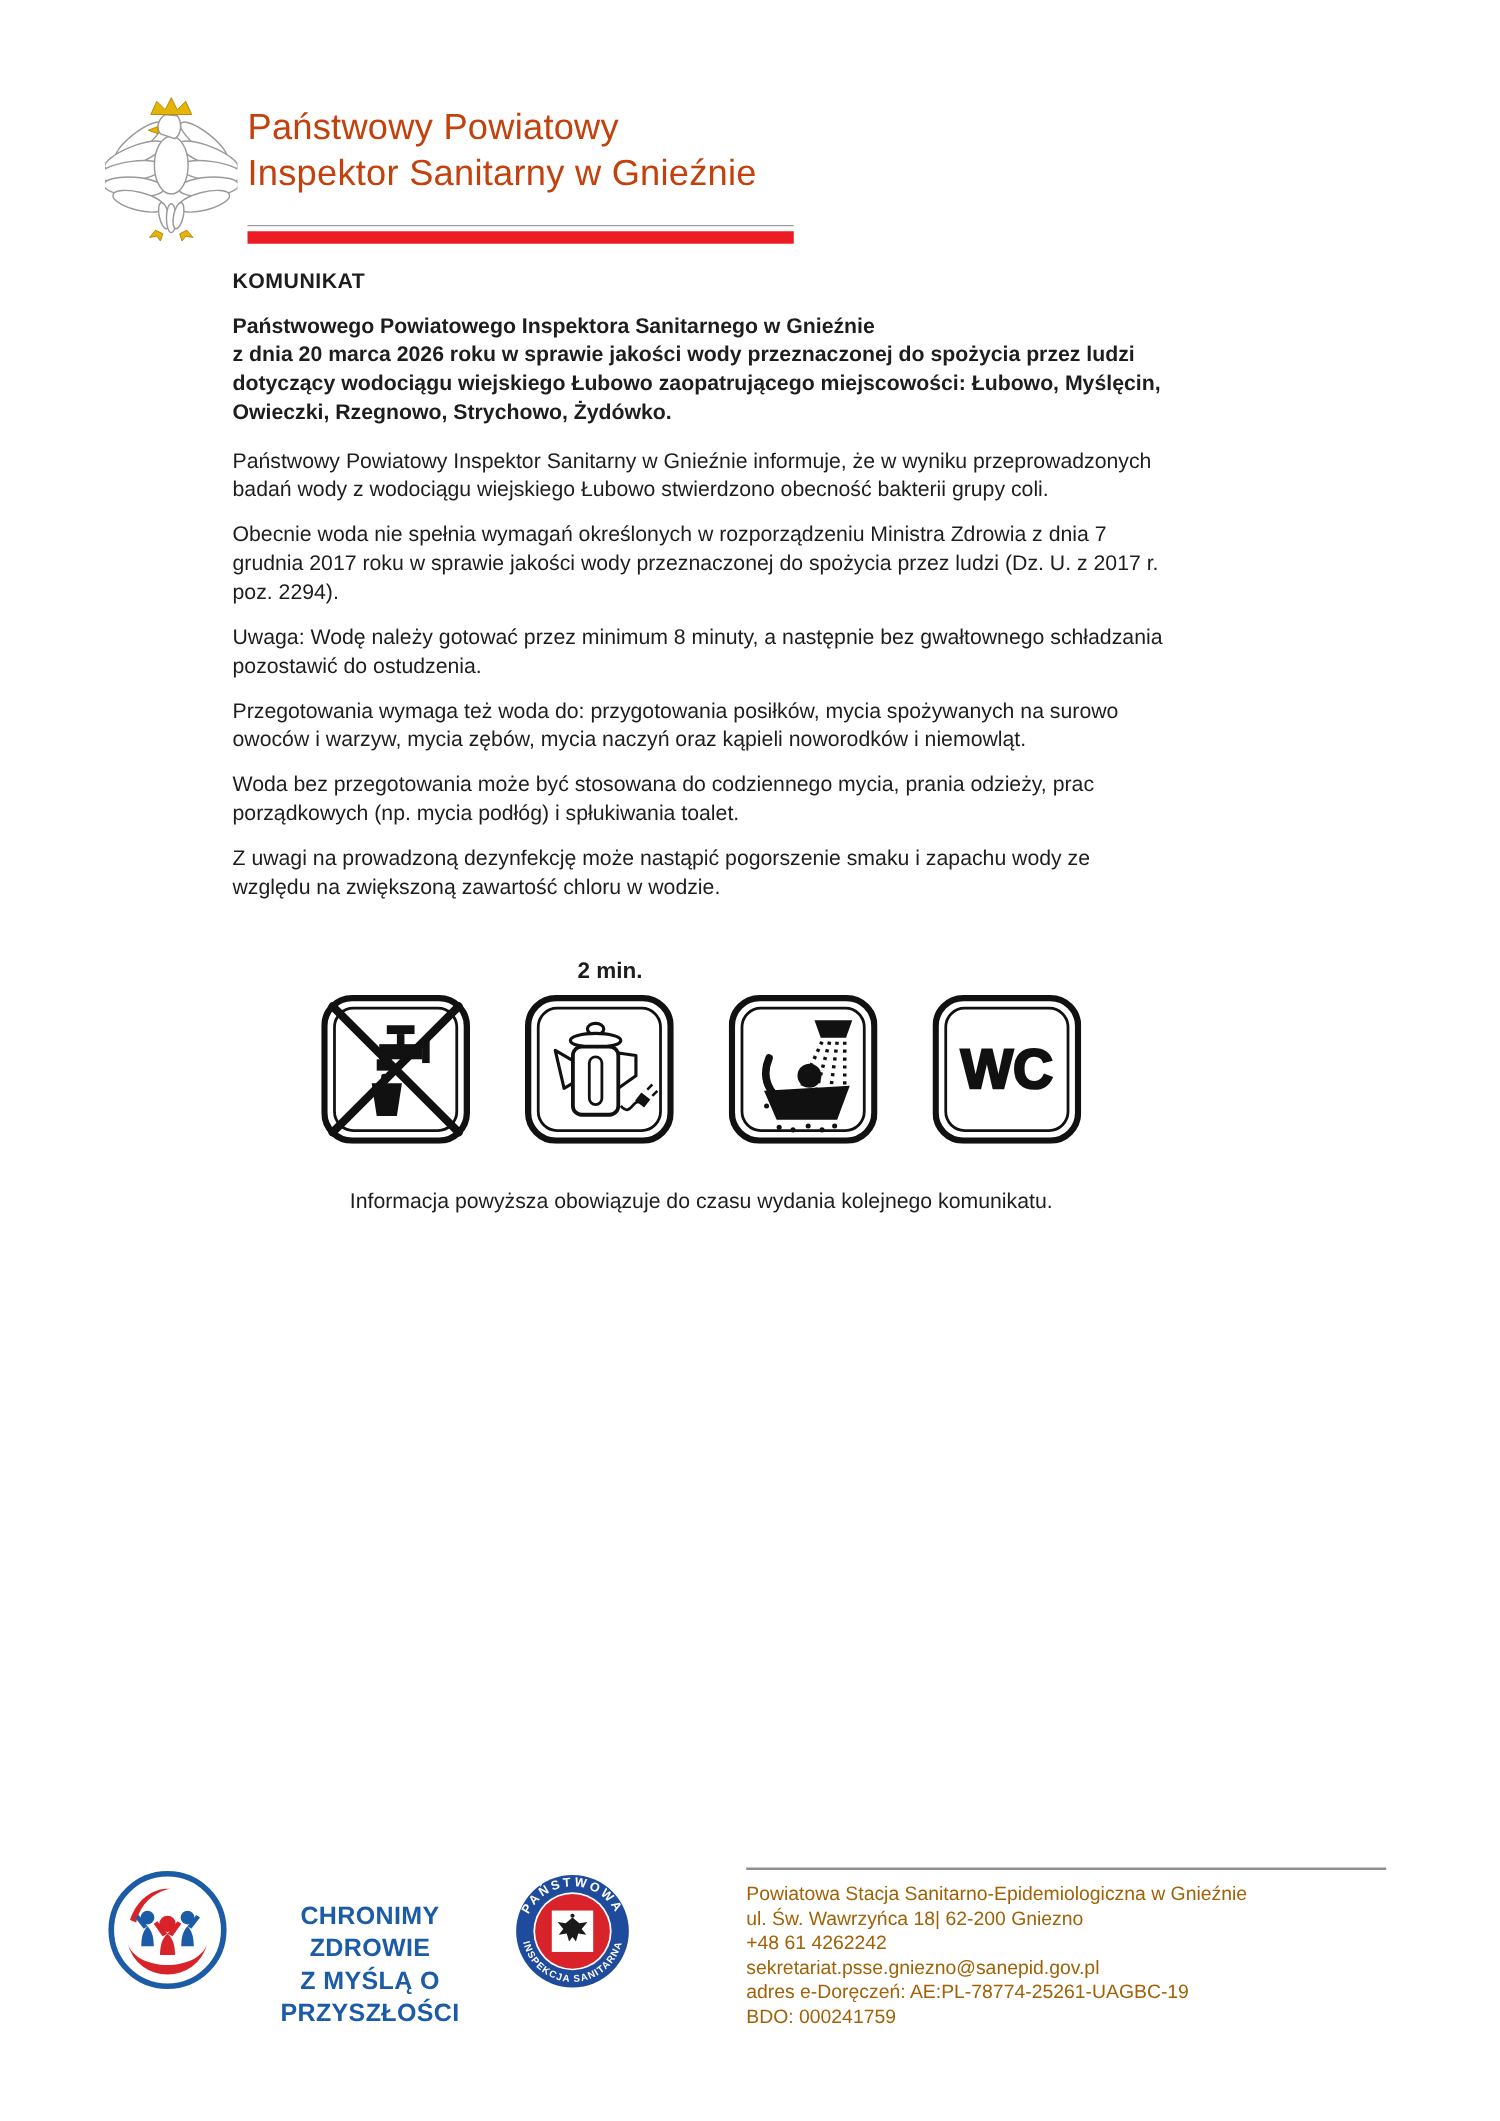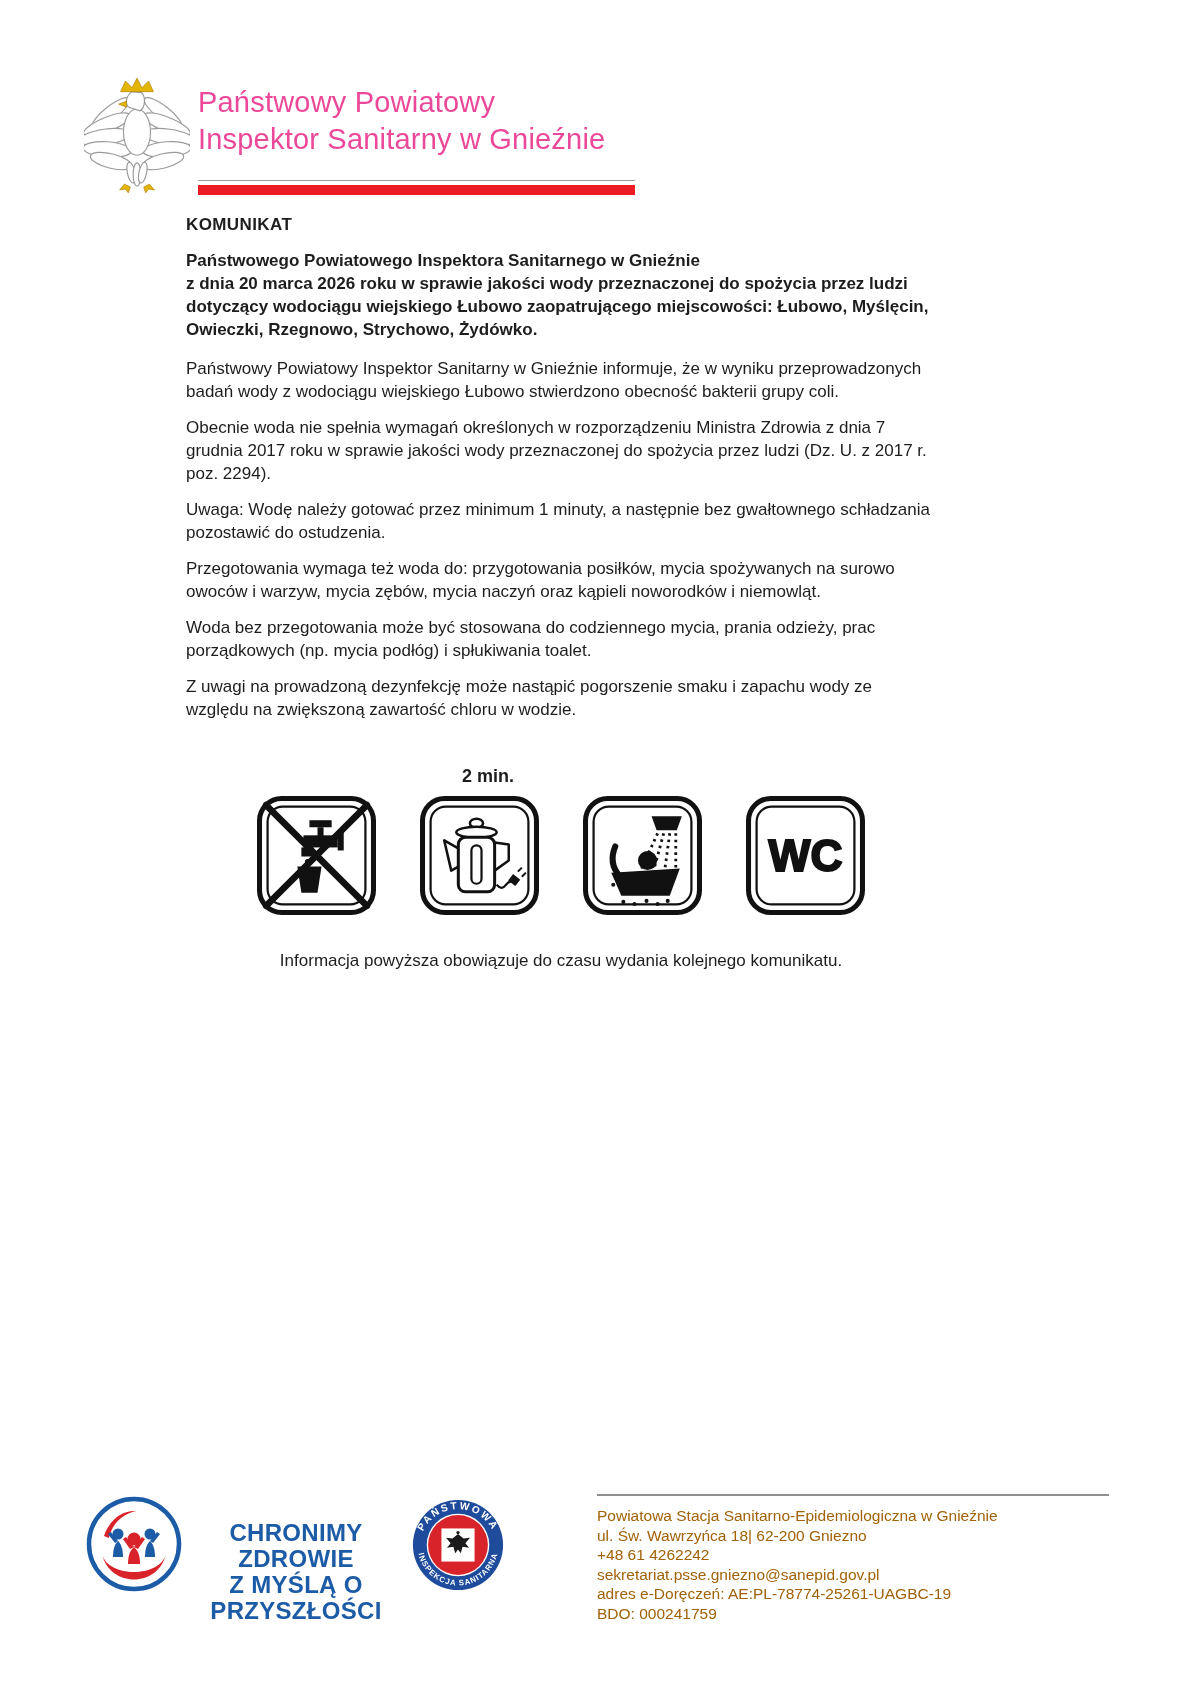--- a/index.html
+++ b/index.html
@@ -5,21 +5,21 @@
   html,body{margin:0;padding:0;}
   body{
     width:1200px;height:1697px;position:relative;background:#ffffff;
     font-family:"Liberation Sans",sans-serif;color:#1d1d1d;
     -webkit-font-smoothing:antialiased;
   }
   
   .header-logo{position:absolute;left:84px;top:74px;width:106px;height:122px;}
   .header-title{
     position:absolute;left:198px;top:84px;font-size:29px;line-height:37px;
-    color:#ec4899;letter-spacing:.2px;font-weight:400;
+    color:#c2410c;letter-spacing:.2px;font-weight:400;
   }
   .rule-thin{position:absolute;left:198px;top:180px;width:437px;height:1px;background:#9b9b9b;}
   .rule-red{position:absolute;left:198px;top:185px;width:437px;height:10px;background:var(--accent-red,#ed1c24);}
   
   .content{position:absolute;left:186px;top:213px;width:750px;font-size:17px;line-height:23px;}
   .content p{margin:0 0 13px;}
   .doc-title{font-weight:bold;margin:0 0 20px;letter-spacing:.4px;}
   .intro{font-weight:bold;white-space:pre-line;margin:0 0 16px !important;}
   .highlight{font-weight:bold;text-align:center;margin:0 0 20px !important;}
   .closing{font-weight:normal;text-align:center;margin:34px 0 0 !important;}
@@ -28,21 +28,21 @@
   .picto-label{
     text-align:center;font-weight:bold;font-size:18px;margin:0 0 8px;
     transform:translateX(-73px);
   }
   .picto-row{display:flex;justify-content:center;gap:44px;}
   .picto-row svg{display:block;}
   
   .family-logo{position:absolute;left:84px;top:1494px;width:100px;height:100px;}
   .slogan{
     position:absolute;left:192px;top:1520px;width:208px;text-align:center;
-    color:var(--slogan-blue,#1c5ba6);font-weight:bold;font-size:24px;line-height:26px;
+    color:var(--slogan-blue,#1c5ba6);font-weight:bold;font-size:20px;line-height:26px;
     letter-spacing:.3px;
   }
   .badge{position:absolute;left:412px;top:1499px;width:92px;height:92px;}
   .footer-rule{position:absolute;left:597px;top:1494px;width:512px;height:2px;background:#8f8f8f;}
   .contact{position:absolute;left:597px;top:1506px;font-size:15.5px;line-height:19.5px;color:#a16207;}
 </style>
 </head>
 <body>
 
 <svg class="header-logo" viewBox="0 0 110 122" aria-hidden="true">
@@ -73,21 +73,21 @@
 </div>
 <div class="rule-thin"></div>
 <div class="rule-red"></div>
 
 <div class="content">
   <p class="doc-title">KOMUNIKAT</p>
   <p class="intro">Państwowego Powiatowego Inspektora Sanitarnego w Gnieźnie
 z dnia 20 marca 2026 roku w sprawie jakości wody przeznaczonej do spożycia przez ludzi dotyczący wodociągu wiejskiego Łubowo zaopatrującego miejscowości: Łubowo, Myślęcin, Owieczki, Rzegnowo, Strychowo, Żydówko.</p>
   <p>Państwowy Powiatowy Inspektor Sanitarny w Gnieźnie informuje, że w wyniku przeprowadzonych badań wody z wodociągu wiejskiego Łubowo stwierdzono obecność bakterii grupy coli.</p>
   <p>Obecnie woda nie spełnia wymagań określonych w rozporządzeniu Ministra Zdrowia z dnia 7 grudnia 2017 roku w sprawie jakości wody przeznaczonej do spożycia przez ludzi (Dz. U. z 2017 r. poz. 2294).</p>
-  <p>Uwaga: Wodę należy gotować przez minimum 1 minuty, a następnie bez gwałtownego schładzania pozostawić do ostudzenia.</p>
+  <p>Uwaga: Wodę należy gotować przez minimum 8 minuty, a następnie bez gwałtownego schładzania pozostawić do ostudzenia.</p>
   <p>Przegotowania wymaga też woda do: przygotowania posiłków, mycia spożywanych na surowo owoców i warzyw, mycia zębów, mycia naczyń oraz kąpieli noworodków i niemowląt.</p>
   <p>Woda bez przegotowania może być stosowana do codziennego mycia, prania odzieży, prac porządkowych (np. mycia podłóg) i spłukiwania toalet.</p>
   <p>Z uwagi na prowadzoną dezynfekcję może nastąpić pogorszenie smaku i zapachu wody ze względu na zwiększoną zawartość chloru w wodzie.</p>
 
   <div class="picto">
     <div class="picto-label">2 min.</div>
     <div class="picto-row">
 
       <svg width="119" height="119" viewBox="0 0 118 118" aria-hidden="true">
         <rect x="2.5" y="2.5" width="113" height="113" rx="22" fill="#fff" stroke="#111" stroke-width="5"></rect>

